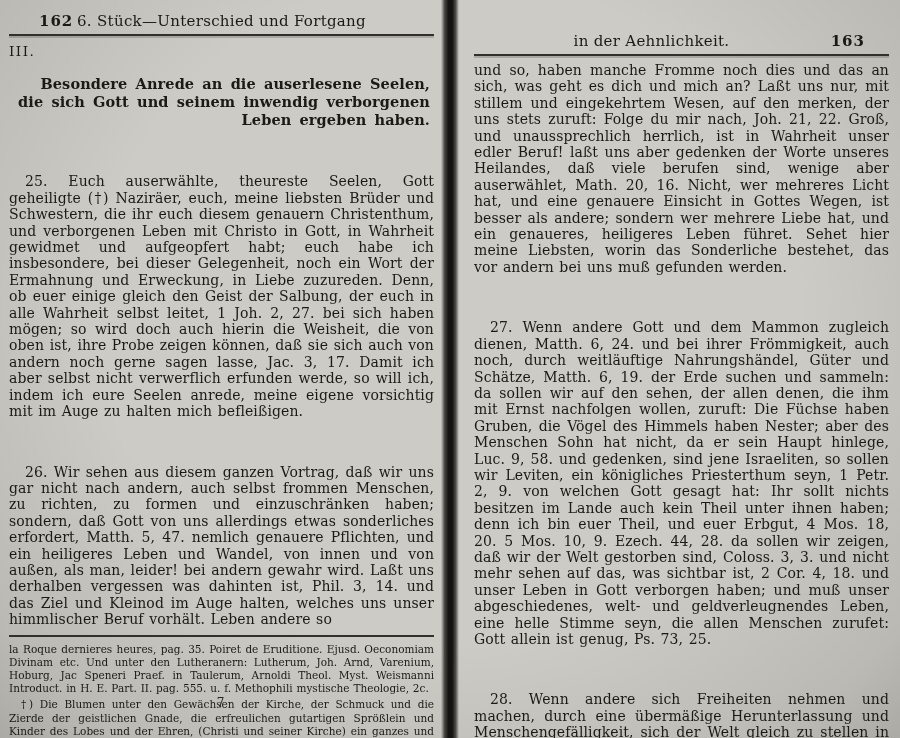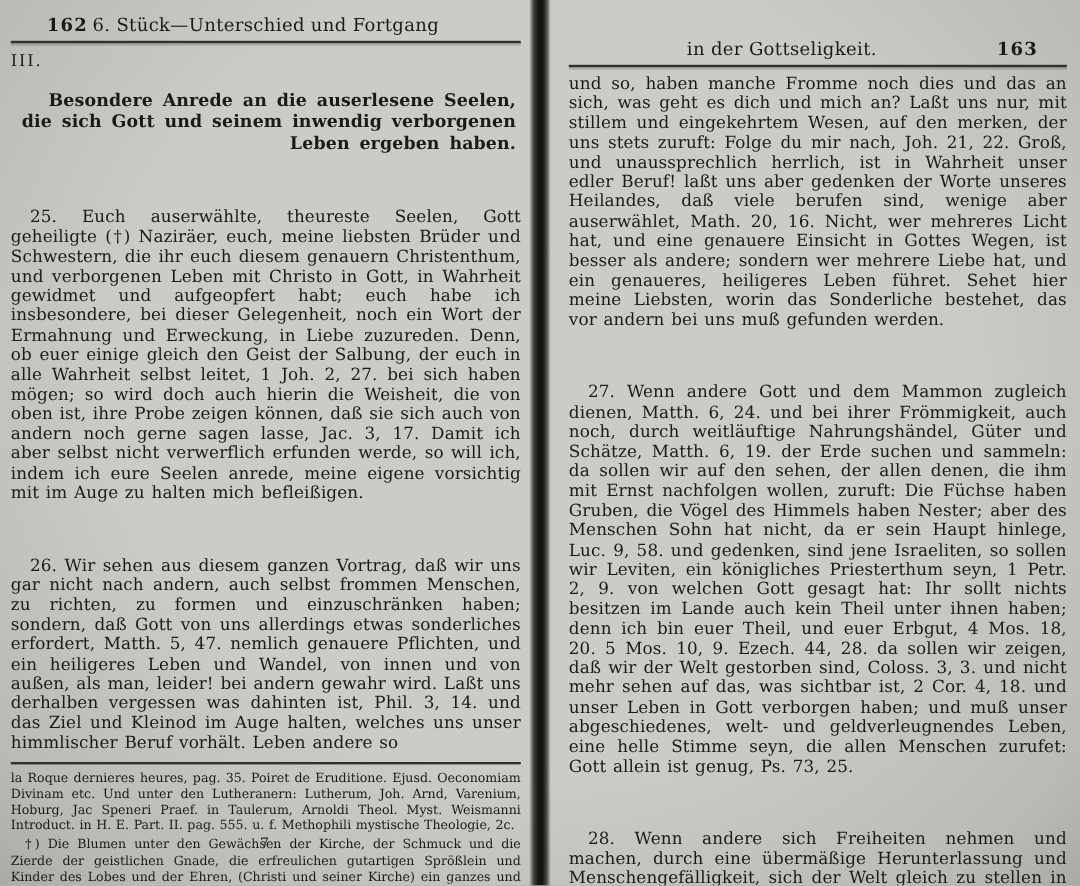--- a/index.html
+++ b/index.html
@@ -90,21 +90,21 @@
       <p class="fn-indent">†) Die Blumen unter den Gewächsen der Kirche, der Schmuck und die Zierde der geistlichen Gnade, die erfreulichen gutartigen Sprößlein und Kinder des Lobes und der Ehren, (Christi und seiner Kirche) ein ganzes und unversehrtes Werk, ein Ebenbild Gottes, nach der Aehnlichkeit der Heiligkeit des Herrn (Jesu), der vortrefflichste Theil der Heerde Christi. Also tituliret der heilige Märtyrer Cyprianus die Gott gewidmeten Jungfrauen, von welchen es der gelehrte Sandäus entlehnet, und denen Mysticis nicht uneben diesen Titul beileget, in Praefat. Theolog. Myst.</p>
     </div>
 
     <div class="signature">7</div>
   </div>
 
   <div class="gutter"></div>
 
   <div class="page right-page">
     <div class="running-head">
-      <span class="running-title">in der Gottseligkeit.</span>
+      <span class="running-title">in der Aehnlichkeit.</span>
       <span class="pageno">163</span>
     </div>
     <div class="head-rule"></div>
 
     <div class="body-text">
       <p>und so, haben manche Fromme noch dies und das an sich, was geht es dich und mich an? Laßt uns nur, mit stillem und eingekehrtem Wesen, auf den merken, der uns stets zuruft: Folge du mir nach, Joh. 21, 22. Groß, und unaussprechlich herrlich, ist in Wahrheit unser edler Beruf! laßt uns aber gedenken der Worte unseres Heilandes, daß viele berufen sind, wenige aber auserwählet, Math. 20, 16. Nicht, wer mehreres Licht hat, und eine genauere Einsicht in Gottes Wegen, ist besser als andere; sondern wer mehrere Liebe hat, und ein genaueres, heiligeres Leben führet. Sehet hier meine Liebsten, worin das Sonderliche bestehet, das vor andern bei uns muß gefunden werden.</p>
       <p class="indent">27. Wenn andere Gott und dem Mammon zugleich dienen, Matth. 6, 24. und bei ihrer Frömmigkeit, auch noch, durch weitläuftige Nahrungshändel, Güter und Schätze, Matth. 6, 19. der Erde suchen und sammeln: da sollen wir auf den sehen, der allen denen, die ihm mit Ernst nachfolgen wollen, zuruft: Die Füchse haben Gruben, die Vögel des Himmels haben Nester; aber des Menschen Sohn hat nicht, da er sein Haupt hinlege, Luc. 9, 58. und gedenken, sind jene Israeliten, so sollen wir Leviten, ein königliches Priesterthum seyn, 1 Petr. 2, 9. von welchen Gott gesagt hat: Ihr sollt nichts besitzen im Lande auch kein Theil unter ihnen haben; denn ich bin euer Theil, und euer Erbgut, 4 Mos. 18, 20. 5 Mos. 10, 9. Ezech. 44, 28. da sollen wir zeigen, daß wir der Welt gestorben sind, Coloss. 3, 3. und nicht mehr sehen auf das, was sichtbar ist, 2 Cor. 4, 18. und unser Leben in Gott verborgen haben; und muß unser abgeschiedenes, welt- und geldverleugnendes Leben, eine helle Stimme seyn, die allen Menschen zurufet: Gott allein ist genug, Ps. 73, 25.</p>
       <p class="indent">28. Wenn andere sich Freiheiten nehmen und machen, durch eine übermäßige Herunterlassung und Menschengefälligkeit, sich der Welt gleich zu stellen in ihrem Umgang, Gesprächen, Moden und dergleichen Eitelkeiten; da sollen wir hierin was sonderliches thun, und der Welt nicht ein Haar breit nachgeben: besser eigensinnig heissen, als weltsinnig seyn. Ach wie so leicht kann Nachgeben sich in Nachgeben verändern, und durch die allzugroße Gefälligkeit gegen diese Delila, Richt. 16, 16. 17. die inwendige Kraft, als wie im Schlaf, verloren werden! Die Eifersucht unseres Seelenbräutigams läßt es nicht</p>
     </div>
   </div>

